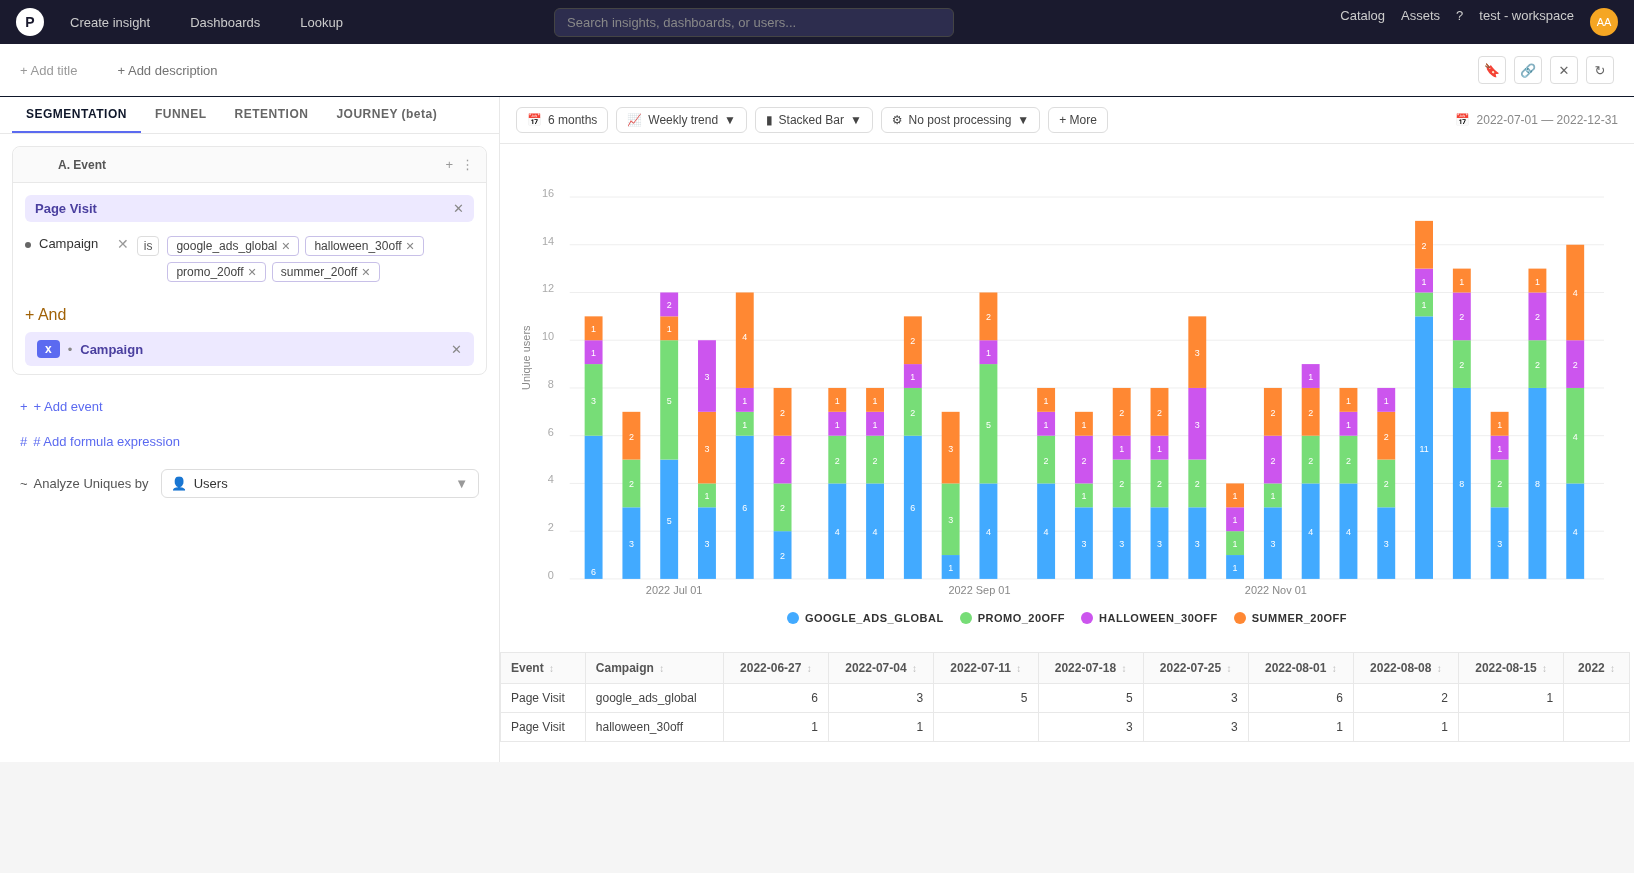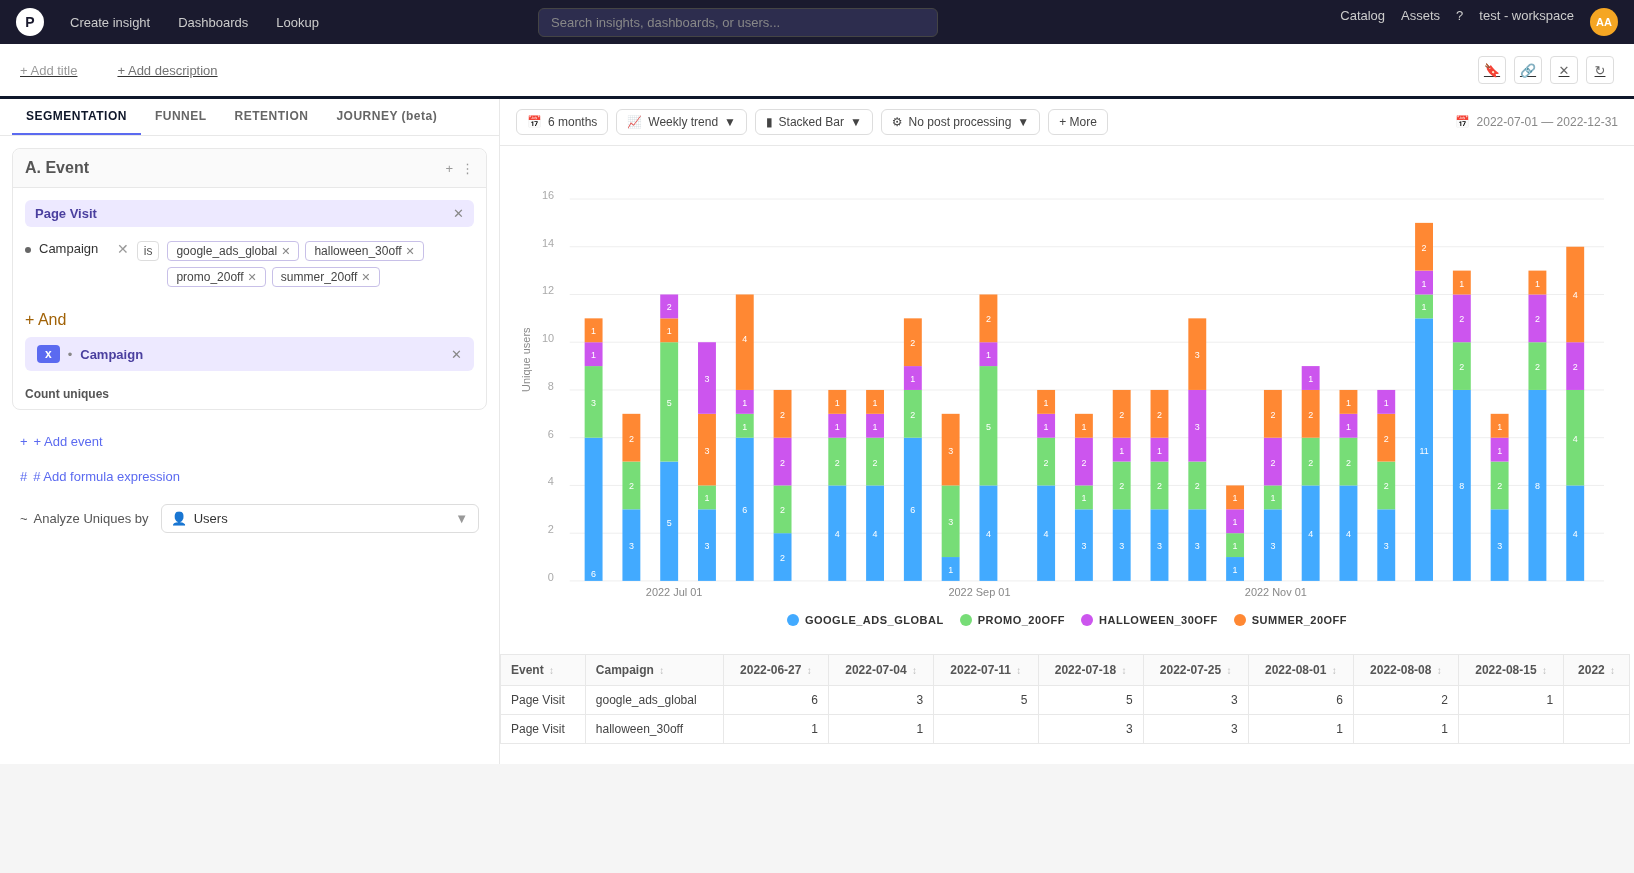--- a/index.html
+++ b/index.html
@@ -9,48 +9,48 @@
     .topnav {
       background: #1a1a2e;
       display: flex;
       align-items: center;
       padding: 0 16px;
       height: 44px;
       color: #fff;
       gap: 16px;
     }
     .topnav-logo { width: 28px; height: 28px; background: #fff; border-radius: 50%; display: flex; align-items: center; justify-content: center; color: #1a1a2e; font-weight: bold; font-size: 14px; flex-shrink: 0; }
-    .topnav-links { display: flex; gap: 8px; }
+    .topnav-links { display: flex; gap: 20px; }
     .topnav-link { color: #ccc; padding: 6px 10px; border-radius: 4px; cursor: pointer; font-size: 13px; }
     .topnav-search { flex: 1; max-width: 400px; margin: 0 auto; border-radius: 9px; }
     .topnav-search input { width: 100%; background: #2d2d4e; border: 1px solid #444; border-radius: 6px; padding: 6px 12px; color: #ccc; font-size: 13px; outline: none; }
     .topnav-search input::placeholder { color: #888; }
     .topnav-right { display: flex; align-items: flex-start; gap: 16px; margin-left: auto; }
     .topnav-right-link { color: #ccc; font-size: 13px; cursor: pointer; }
-    .topnav-avatar { width: 28px; height: 28px; background: #f5a623; border-radius: 50%; display: flex; align-items: center; justify-content: center; color: #fff; font-size: 11px; font-weight: bold; }
-    .page-header { padding: 12px 20px; background: #fff; border-bottom: 3px solid #0f172a; display: flex; align-items: center; justify-content: center; text-decoration: underline; }
+    .topnav-avatar { width: 28px; height: 28px; background: #f5a623; border-radius: 50%; display: flex; align-items: center; justify-content: center; color: #fff; font-size: 11px; font-weight: normal; }
+    .page-header { padding: 12px 20px; background: #fff; border-bottom: 1px solid #0f172a; display: flex; align-items: center; justify-content: center; }
     .page-header-left { display: flex; align-items: center; gap: 8px; color: #999; font-size: 13px; cursor: pointer; }
     .page-header-right { display: flex; gap: 8px; }
     .page-header-icon { width: 28px; height: 28px; border: 1px solid #ddd; border-radius: 4px; display: flex; align-items: center; justify-content: center; cursor: pointer; color: #666; }
 
     
     .main-layout { display: flex; flex: 1; overflow: hidden; }
 
     
     .left-panel { width: 500px; min-width: 500px; background: #fff; border-right: 1px solid #e8e8e8; overflow-y: auto; padding: 0; }
 
     
     .tab-bar { display: flex; border-bottom: 1px solid #e8e8e8; padding: 0 12px; background: #fff; }
     .tab { padding: 10px 14px; font-size: 12px; font-weight: 600; color: #666; cursor: pointer; border-bottom: 2px solid transparent; letter-spacing: 0.5px; }
     .tab.active { color: #0f172a; border-bottom-color: #5b6af0; }
 
     
     .event-block { border: 1px solid #e8e8e8; border-radius: 8px; margin: 12px; }
     .event-block-header { display: flex; align-items: center; justify-content: space-between; padding: 10px 12px; background: #fafafa; border-radius: 8px 8px 0 0; border-bottom: 1px solid #e8e8e8; }
-    .event-label { font-size: 16px; font-weight: 600; color: #555; }
+    .event-label { font-size: 12px; font-weight: 600; color: #555; margin-left: 33px; }
     .event-header-actions { display: flex; gap: 8px; color: #999; }
     .event-body { padding: 12px; }
 
     
     .page-visit-row { display: flex; align-items: center; justify-content: space-between; background: #ede9ff; border-radius: 6px; padding: 6px 10px; margin-bottom: 10px; }
     .page-visit-label { font-size: 13px; font-weight: 600; color: #4a3f9f; }
     .page-visit-close { color: #888; cursor: pointer; }
 
     
     .filter-row { display: flex; align-items: flex-start; gap: 8px; padding: 4px 0; }
@@ -205,21 +205,20 @@
 
       <div class="and-row">+ And</div>
 
       <div class="breakdown-row">
         <span class="breakdown-tag">x</span>
         <span style="color:#888;font-size:13px;">•</span>
         <span class="breakdown-label">Campaign</span>
         <span class="breakdown-close">✕</span>
       </div>
 
-      <div class="count-uniques">Count uniques</div>
     </div>
 
     <div class="add-event">
       <span>+</span>
       <span>+ Add event</span>
     </div>
 
     <div class="add-formula">
       <span>#</span>
       <span># Add formula expression</span>

